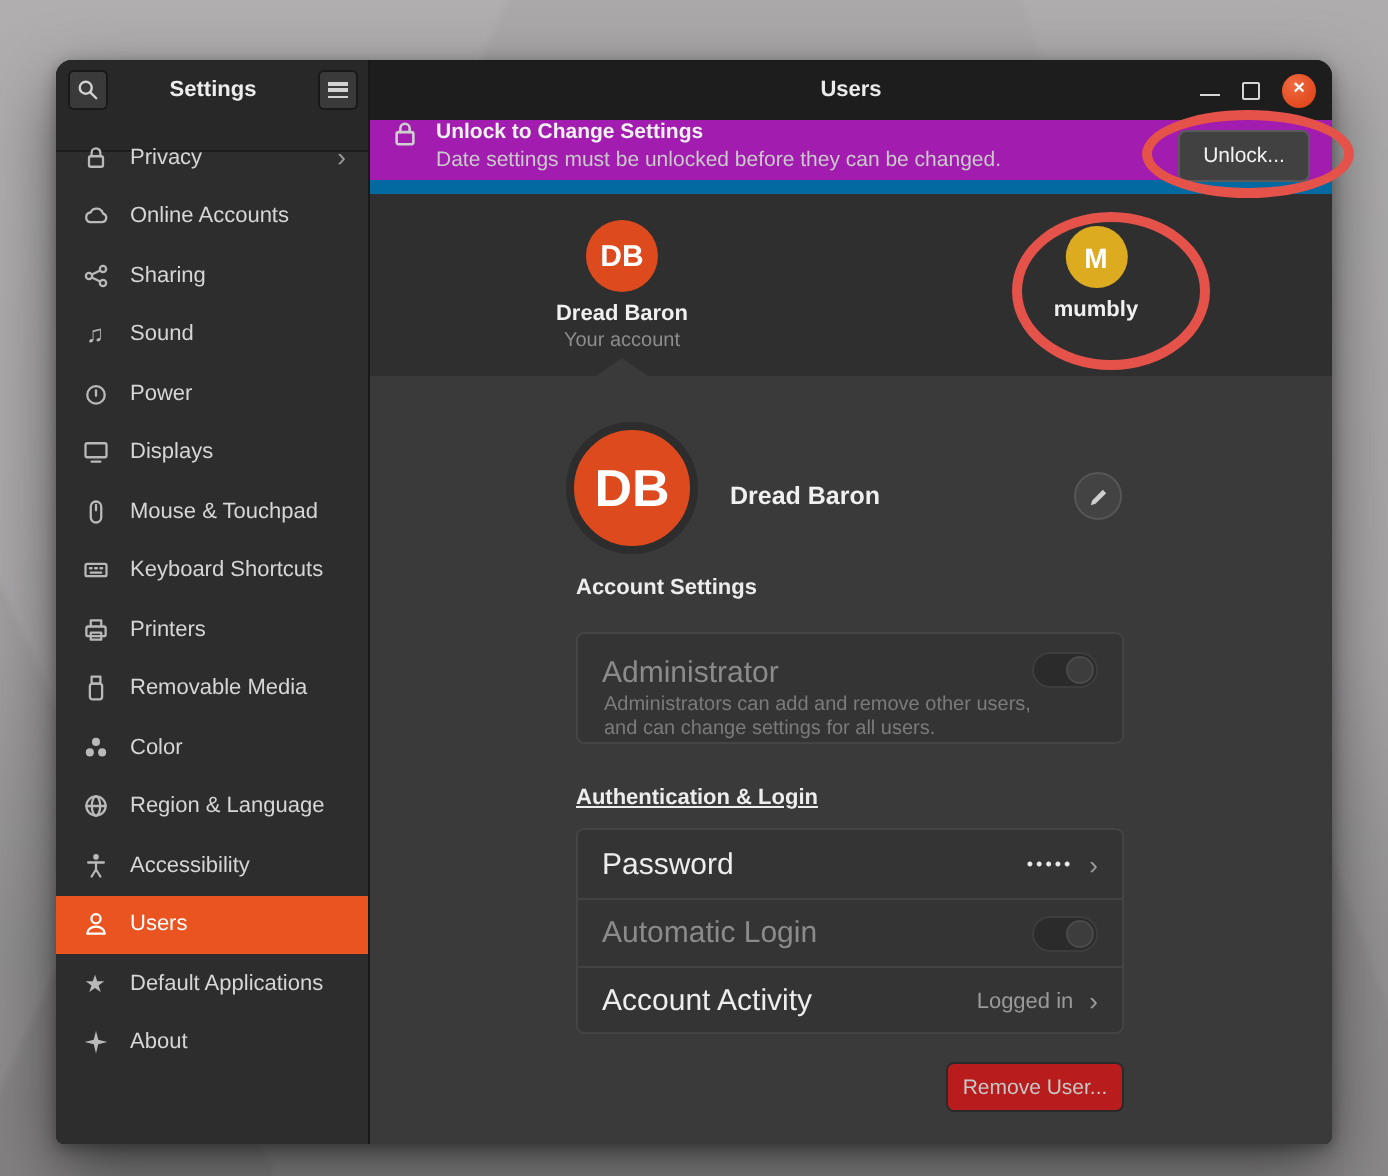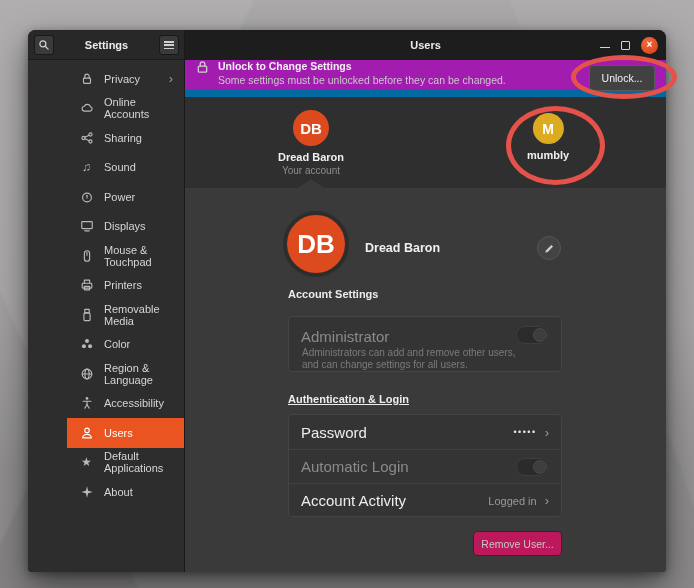--- a/index.html
+++ b/index.html
@@ -13,29 +13,29 @@
       linear-gradient(65deg, rgba(0,0,0,.05) 0 14%, rgba(0,0,0,0) 14.5%),
       linear-gradient(180deg,#aaa8a9 0%, #a29fa1 55%, #8e8c8d 80%, #8a8889 100%); }
 
   .window { position:absolute; left:28px; top:30px; width:638px; height:542px;
     border-radius:8px 8px 4px 4px; box-shadow:0 14px 34px rgba(0,0,0,.5), 0 2px 8px rgba(0,0,0,.35);
     background:#2d2d2d; }
 
   
   .sidebar { position:absolute; left:0; top:0; width:157px; height:100%;
     background:#2d2d2d; border-radius:8px 0 0 4px; overflow:hidden; }
-  .sidebar-header { position:relative; height:30px; background:#282828; border-bottom:1px solid #1c1c1c; }
+  .sidebar-header { position:relative; height:46px; background:#282828; border-bottom:1px solid #1c1c1c; }
   .hdr-btn { position:absolute; top:5px; width:20px; height:20px; background:#3a3a3a;
     border:1px solid #191919; border-radius:3px; display:flex; align-items:center; justify-content:center; }
   .search-btn { left:6px; } .menu-btn { right:6px; }
   .hamburger { width:10px; height:8px; display:flex; flex-direction:column; justify-content:space-between; }
   .hamburger i { display:block; height:1.5px; background:#d2d2d2; }
   .sidebar-title { position:absolute; left:0; right:0; top:0; height:30px; line-height:30px;
     text-align:center; color:#ededed; font-size:11px; font-weight:bold; }
-  .s-list { position:absolute; top:31px; left:0; right:0; bottom:0; padding-top:3px;padding-left:39px; }
+  .s-list { position:absolute; top:31px; left:0; right:0; bottom:0; padding-top:3px; }
   .s-item { height:29.5px; display:flex; align-items:center; gap:10px; padding:0 12px;
     font-size:11px; color:#d6d6d6; cursor:default; }
   .s-item .s-icon { width:15px; height:15px; flex:0 0 15px; display:flex; align-items:center;
     justify-content:center; color:#b9b9b9; font-size:12px; }
   .s-item svg { width:14px; height:14px; stroke:#b9b9b9; fill:none; stroke-width:1.3;
     stroke-linecap:round; stroke-linejoin:round; }
   .s-item svg .f { fill:#b9b9b9; stroke:none; }
   .s-item.selected { color:#ffffff; }
   .s-item.selected svg { stroke:#ffffff; }
   .s-item.selected .s-icon { color:#fff; }
@@ -104,21 +104,21 @@
   .rchev { color:#9a9a9a; font-size:13px; }
   .admin-row { height:30px; padding-top:8px; }
   .card-desc { position:absolute; left:13px; top:30px; width:228px; font-size:10px;
     line-height:12px; color:#7b7b7b; }
   .toggle { position:absolute; right:12px; top:9px; width:33px; height:18px; border-radius:9px;
     background:#2b2b2b; border:1px solid #3d3d3d; }
   .toggle .knob { position:absolute; right:1px; top:1px; width:14px; height:14px; border-radius:50%;
     background:#3d3d3d; border:1px solid #4a4a4a; }
   .toggle-inline { position:relative; right:auto; top:auto; margin-left:auto; flex:0 0 33px; }
   .remove-btn { position:absolute; left:288px; top:343px; width:89px; height:25px;
-    background:#be185d; border:1px solid #2a2a2a; border-radius:4px; color:#c7c7c7;
+    background:#b91c1c; border:1px solid #2a2a2a; border-radius:4px; color:#c7c7c7;
     font-size:10.5px; font-family:inherit; }
 
   
   .ann { position:absolute; border:5px solid rgba(228,82,72,.95); border-radius:50%;
     pointer-events:none; z-index:20; }
   .ann-unlock { left:571px; top:55px; width:106px; height:44px; }
   .ann-user { left:506px; top:106px; width:99px; height:79px; }
 </style>
 </head>
 <body>
@@ -203,20 +203,32 @@
           <svg viewBox="0 0 16 16">
               <rect x="5" y="2" width="6" height="12" rx="3"></rect>
               <line x1="8" y1="4" x2="8" y2="7"></line>
             </svg>
           </span>
         <span>Mouse &amp; Touchpad</span>
       </div>
       <div class="s-item">
         <span class="s-icon">
           <svg viewBox="0 0 16 16">
+              <rect x="2" y="4.5" width="12" height="7" rx="1"></rect>
+              <line x1="5" y1="9.5" x2="11" y2="9.5"></line>
+              <line x1="4.5" y1="7" x2="5.5" y2="7"></line>
+              <line x1="7.5" y1="7" x2="8.5" y2="7"></line>
+              <line x1="10.5" y1="7" x2="11.5" y2="7"></line>
+            </svg>
+          </span>
+        <span>Keyboard Shortcuts</span>
+      </div>
+      <div class="s-item">
+        <span class="s-icon">
+          <svg viewBox="0 0 16 16">
               <path d="M5 6V2.5h6V6"></path>
               <rect x="2.5" y="6" width="11" height="5.5" rx="1"></rect>
               <rect x="5" y="9.5" width="6" height="4"></rect>
             </svg>
           </span>
         <span>Printers</span>
       </div>
       <div class="s-item">
         <span class="s-icon">
           <svg viewBox="0 0 16 16">
@@ -294,21 +306,21 @@
       </div>
     </div>
 
     <div class="infobar">
       <svg viewBox="0 0 14 15">
         <rect x="2.5" y="6.5" width="9" height="6.5" rx="1"></rect>
           <path d="M4.5 6.5V4.5a2.5 2.5 0 0 1 5 0v2"></path>
       </svg>
       <div>
         <div class="ib-t1">Unlock to Change Settings</div>
-        <div class="ib-t2">Some settings must be unlocked before they can be changed.</div>
+        <div class="ib-t2">Date settings must be unlocked before they can be changed.</div>
       </div>
       <button class="unlock-btn">Unlock...</button>
     </div>
 
     <div class="carousel">
       <div class="cu cu-db">
         <div class="avatar" style="background: rgb(221, 74, 29);">DB</div>
         <div class="cu-name">Dread Baron</div>
         <div class="cu-sub">Your account</div>
       </div>

